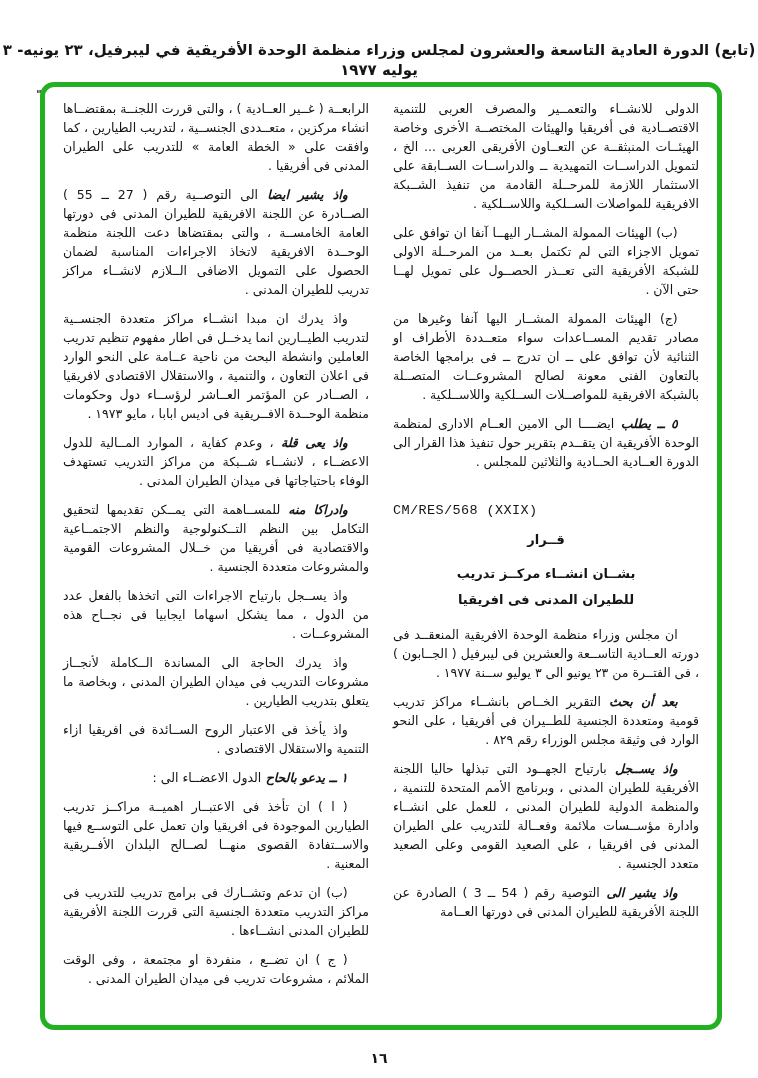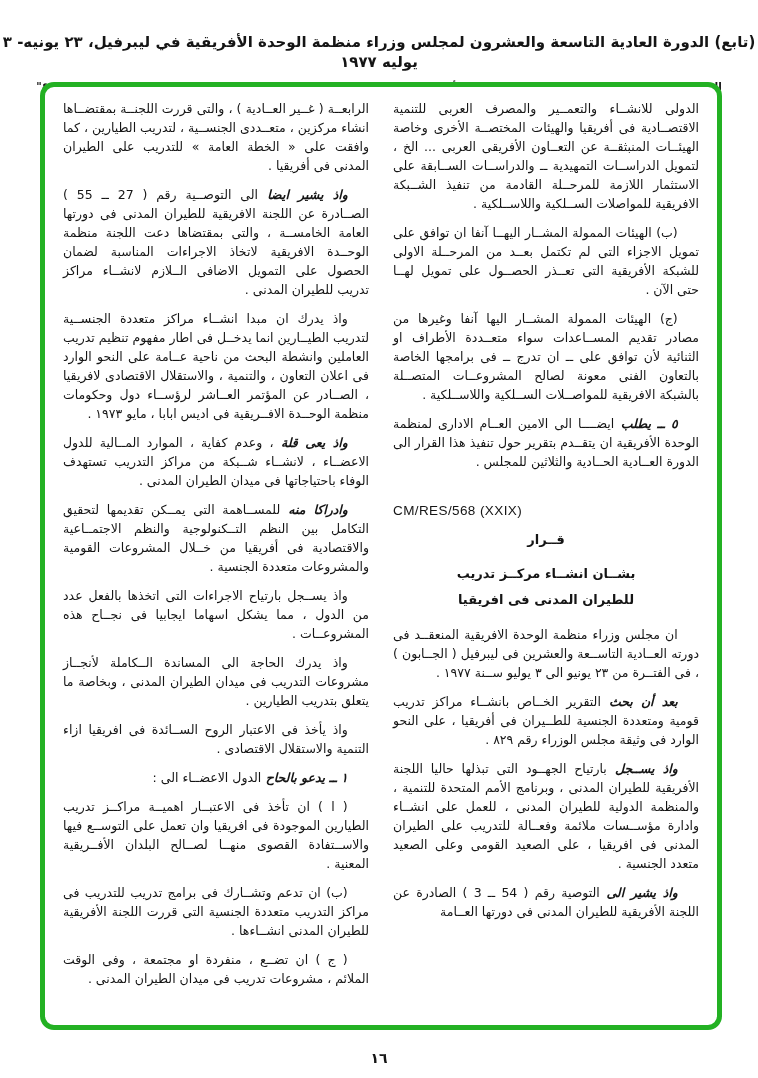--- a/index.html
+++ b/index.html
@@ -7,24 +7,25 @@
     width:758px; height:1078px;
     background:#ffffff;
     font-family:"DejaVu Sans", sans-serif;
     color:#151515;
     overflow:hidden;
   }
   .page { position:relative; width:758px; height:1078px; overflow:hidden; }
 
   .header { direction:rtl; text-align:center; }
   .header-line1 {
-    padding-top:32px;
+    padding-top:16px;
     font-weight:bold;
     font-size:15px;
     line-height:1.35;
+    margin-top:24px;
   }
   .header-line2 {
     margin-top:7px;
     font-weight:bold;
     font-size:10.5px;
   }
 
   .frame {
     position:absolute;
     left:40px; top:82px;
@@ -51,21 +52,21 @@
     line-height:1.52;
   }
 
   p.para { margin:0 0 10px 0; }
   p.ind  { text-indent:1.7em; }
   p.para b { font-weight:bold;font-style:italic; }
 
   .ref {
     direction:ltr;
     text-align:left;
-    font-family:Liberation Sans, sans-serif;
+    font-family:Liberation Mono, monospace;
     font-size:13.5px;
     letter-spacing:0.4px;
     margin:30px 0 4px 0;
     white-space:nowrap;
   }
   .title {
     text-align:center;
     font-weight:bold;
     font-size:13px;
     margin:8px 0 14px 0;

